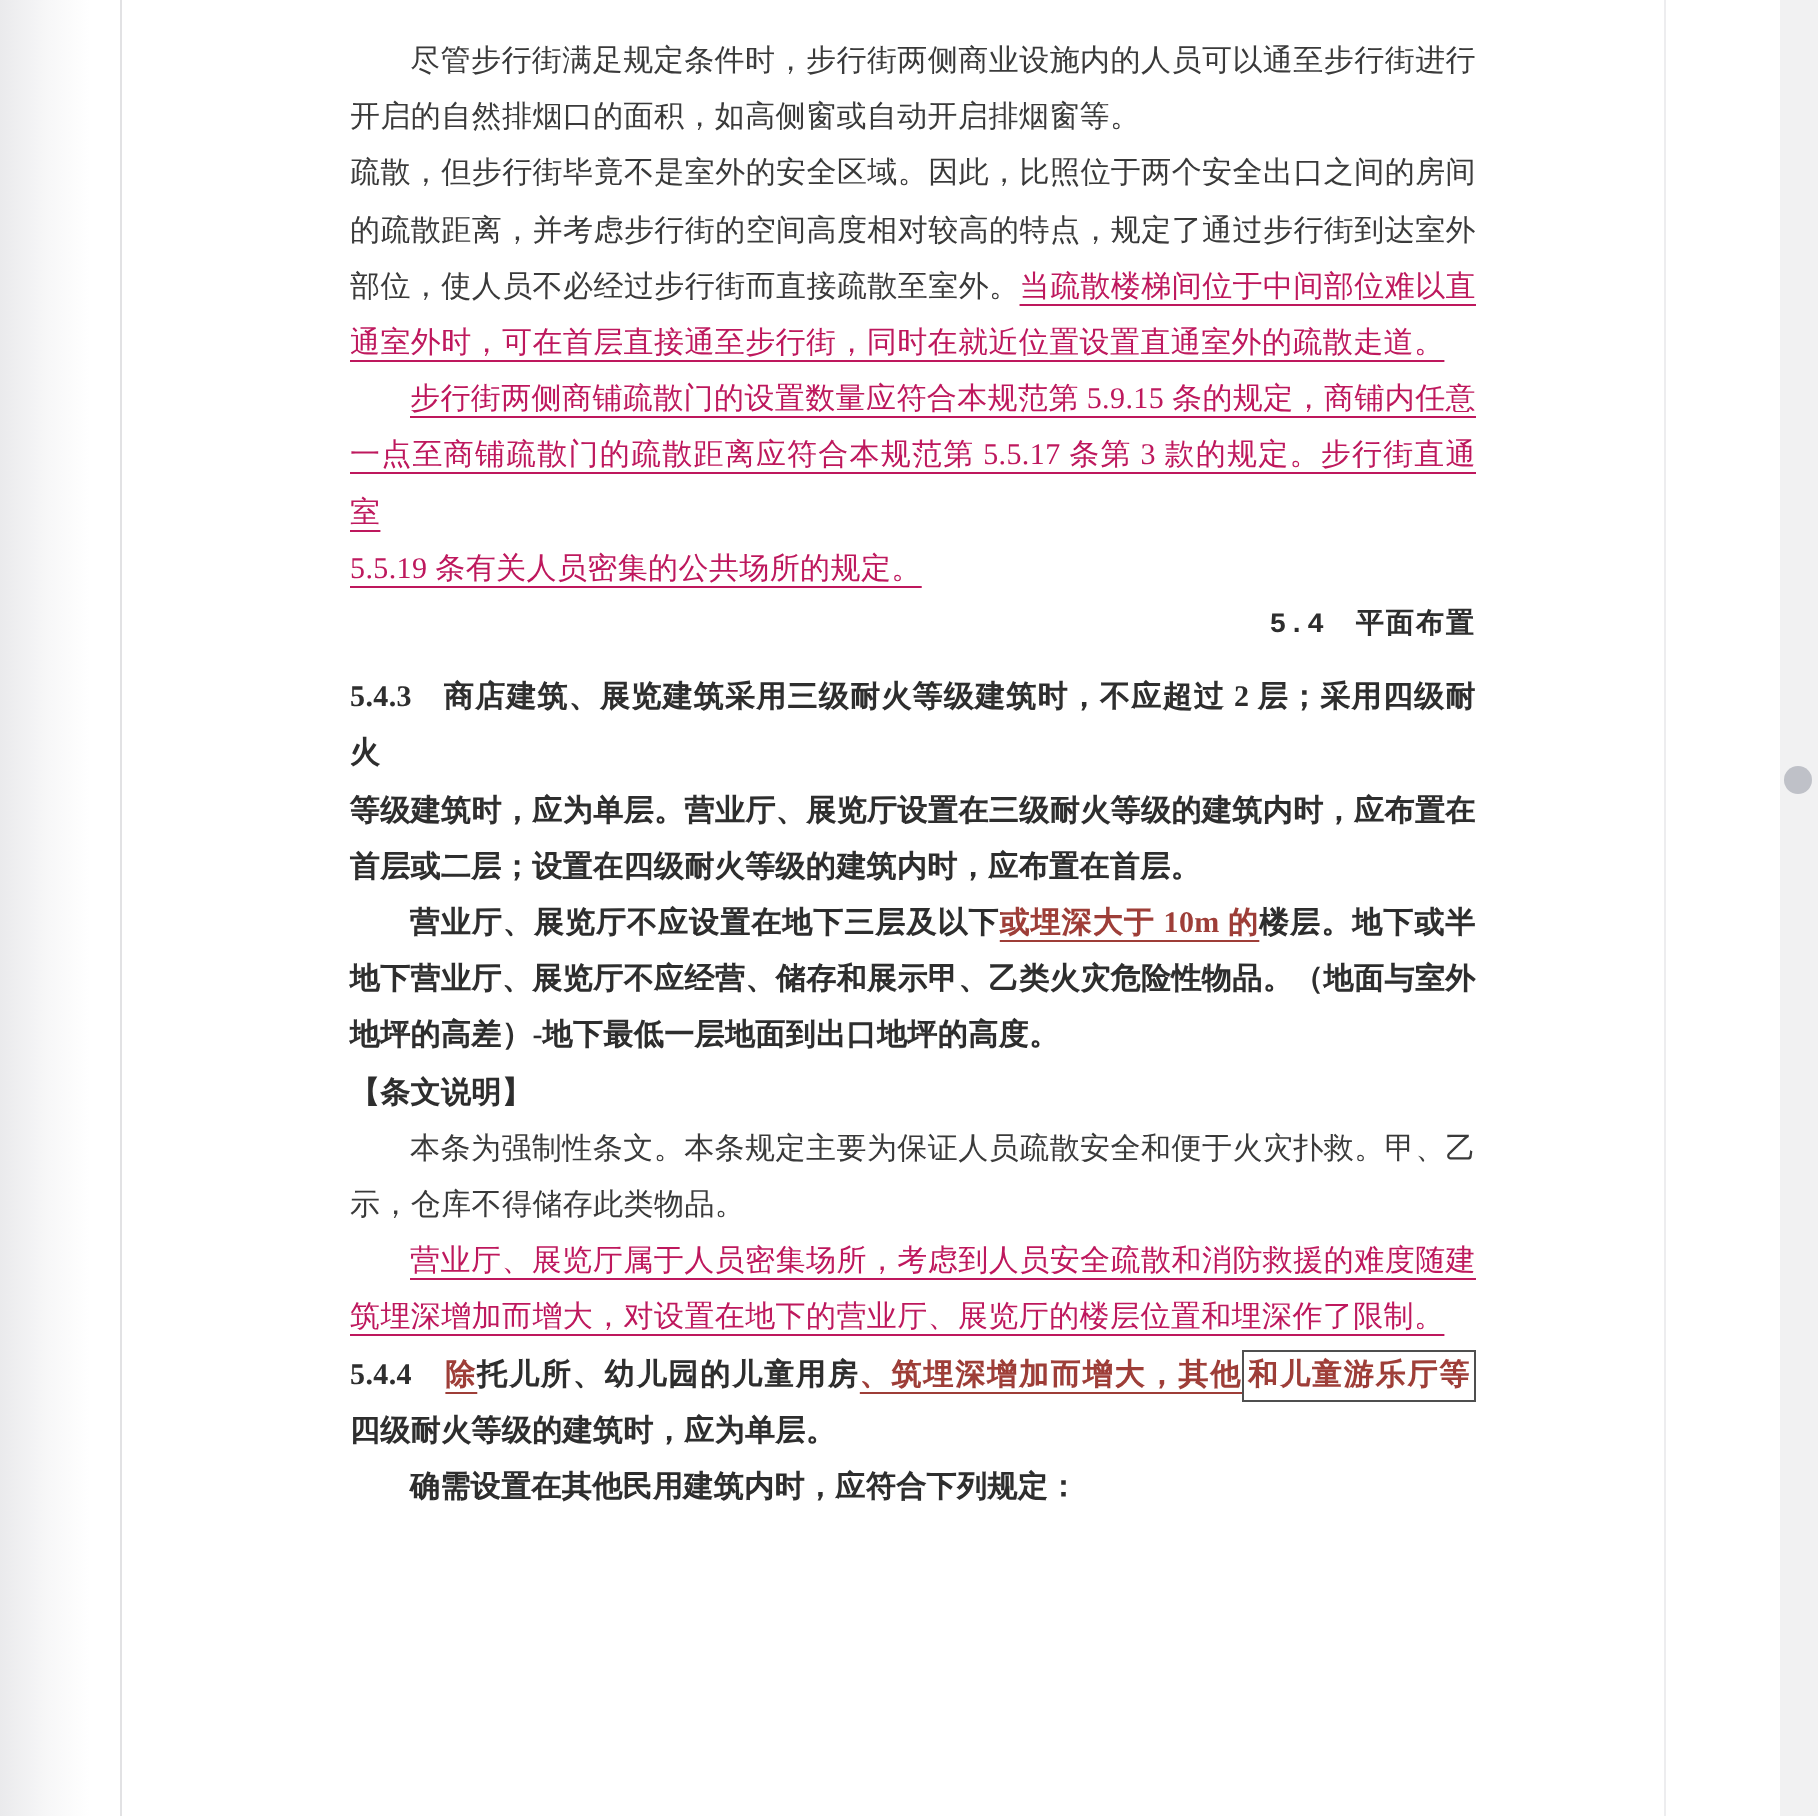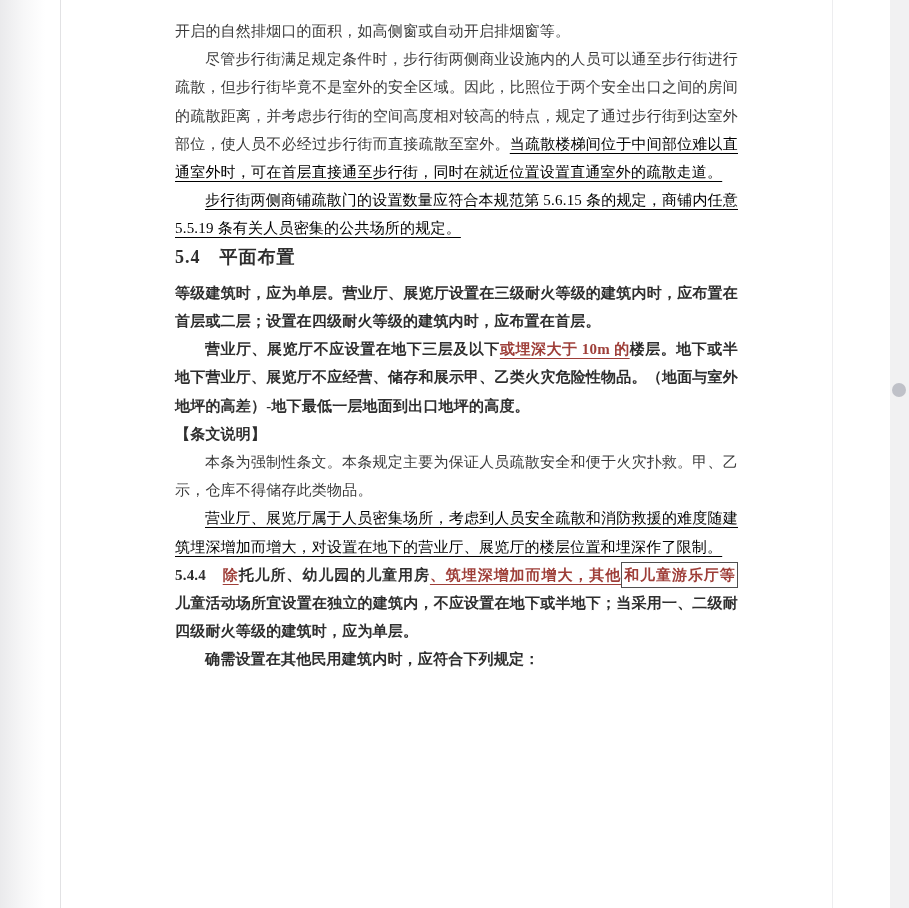--- a/index.html
+++ b/index.html
@@ -16,61 +16,62 @@
 
   
   .scroll-track{position:absolute;right:0;top:0;width:19px;height:908px;background:#f1f1f2;}
   .scroll-thumb{position:absolute;left:892px;top:383px;width:14px;height:14px;border-radius:50%;background:#bfc1c8;}
 
   
   .doc{position:absolute;left:175px;top:17px;width:563px;font-size:15px;letter-spacing:0.2px;color:#3a3a3a;}
   .line{line-height:28.2px;min-height:28.2px;text-align:justify;white-space:normal;}
   .line.fill{text-align-last:justify;}
   .line.indent{text-indent:2em;}
-  .heading{line-height:28.2px;margin:0 0 8px 0;font-size:18px;font-weight:bold;color:#2e2e2e;
-    text-align:left;letter-spacing:1px;}
+  .heading{line-height:28.2px;margin:0 0 8px 0;font-size:14px;font-weight:bold;color:#2e2e2e;
+    text-align:right;letter-spacing:1px;font-family:Liberation Mono, monospace;}
 
   
   .s-k{color:#3a3a3a;}
   .s-kb{color:#2e2e2e;font-weight:bold;}
-  .s-r{color:#000000;text-decoration:underline;text-decoration-thickness:1px;text-underline-offset:4px;}
+  .s-r{color:#be185d;text-decoration:underline;text-decoration-thickness:1px;text-underline-offset:4px;}
   .s-rb{color:#9e3e38;font-weight:bold;text-decoration:underline;text-decoration-thickness:1px;text-underline-offset:4px;margin-top:32px;}
   .s-rx{color:#9e3e38;font-weight:bold;border:1px solid #4f4f4f;padding:4px 2px;}
 </style>
 </head>
 <body>
 
 <div class="stage">
   <div class="left-edge"></div>
   <div class="panel-divider"></div>
   <div class="page-edge-line"></div>
 
   <div class="doc">
     <div>
+        <div class="line fill indent"><span class="s-k">尽管步行街满足规定条件时，步行街两侧商业设施内的人员可以通至步行街进行</span></div>
         <div class="line"><span class="s-k">开启的自然排烟口的面积，如高侧窗或自动开启排烟窗等。</span></div>
-        <div class="line fill indent"><span class="s-k">尽管步行街满足规定条件时，步行街两侧商业设施内的人员可以通至步行街进行</span></div>
         <div class="line fill"><span class="s-k">疏散，但步行街毕竟不是室外的安全区域。因此，比照位于两个安全出口之间的房间</span></div>
         <div class="line fill"><span class="s-k">的疏散距离，并考虑步行街的空间高度相对较高的特点，规定了通过步行街到达室外</span></div>
         <div class="line fill"><span class="s-k">部位，使人员不必经过步行街而直接疏散至室外。</span><span class="s-r">当疏散楼梯间位于中间部位难以直</span></div>
         <div class="line"><span class="s-r">通室外时，可在首层直接通至步行街，同时在就近位置设置直通室外的疏散走道。</span></div>
-        <div class="line fill indent"><span class="s-r">步行街两侧商铺疏散门的设置数量应符合本规范第 5.6.15 条的规定，商铺内任意</span></div>
+        <div class="line fill indent"><span class="s-r">步行街两侧商铺疏散门的设置数量应符合本规范第 5.9.15 条的规定，商铺内任意</span></div>
+        <div class="line fill"><span class="s-r">一点至商铺疏散门的疏散距离应符合本规范第 5.5.17 条第 3 款的规定。步行街直通室</span></div>
         <div class="line"><span class="s-r">5.5.19 条有关人员密集的公共场所的规定。</span></div>
         <div class="heading">5.4　平面布置</div>
+        <div class="line fill"><span class="s-kb">5.4.3　商店建筑、展览建筑采用三级耐火等级建筑时，不应超过 2 层；采用四级耐火</span></div>
         <div class="line fill"><span class="s-kb">等级建筑时，应为单层。营业厅、展览厅设置在三级耐火等级的建筑内时，应布置在</span></div>
         <div class="line"><span class="s-kb">首层或二层；设置在四级耐火等级的建筑内时，应布置在首层。</span></div>
         <div class="line fill indent"><span class="s-kb">营业厅、展览厅不应设置在地下三层及以下</span><span class="s-rb">或埋深大于 10m 的</span><span class="s-kb">楼层。地下或半</span></div>
         <div class="line fill"><span class="s-kb">地下营业厅、展览厅不应经营、储存和展示甲、乙类火灾危险性物品。（地面与室外</span></div>
         <div class="line"><span class="s-kb">地坪的高差）-地下最低一层地面到出口地坪的高度。</span></div>
         <div class="line"><span class="s-kb">【条文说明】</span></div>
         <div class="line fill indent"><span class="s-k">本条为强制性条文。本条规定主要为保证人员疏散安全和便于火灾扑救。甲、乙</span></div>
         <div class="line"><span class="s-k">示，仓库不得储存此类物品。</span></div>
         <div class="line fill indent"><span class="s-r">营业厅、展览厅属于人员密集场所，考虑到人员安全疏散和消防救援的难度随建</span></div>
         <div class="line"><span class="s-r">筑埋深增加而增大，对设置在地下的营业厅、展览厅的楼层位置和埋深作了限制。</span></div>
         <div class="line fill"><span class="s-kb">5.4.4　</span><span class="s-rb">除</span><span class="s-kb">托儿所、幼儿园的儿童用房</span><span class="s-rb">、筑埋深增加而增大，其他</span><span class="s-rx">和儿童游乐厅等</span></div>
-        <div class="line fill"><span class="s-kb">儿童活动场所宜设置在独立的建筑内，不应设置在地下或半地下；当采用一、二级耐</span></div>
         <div class="line"><span class="s-kb">四级耐火等级的建筑时，应为单层。</span></div>
         <div class="line indent"><span class="s-kb">确需设置在其他民用建筑内时，应符合下列规定：</span></div>
       </div>
   </div>
 
   <div class="scroll-track"></div>
   <div class="scroll-thumb" title="circle"></div>
 </div>
 
 </body></html>

